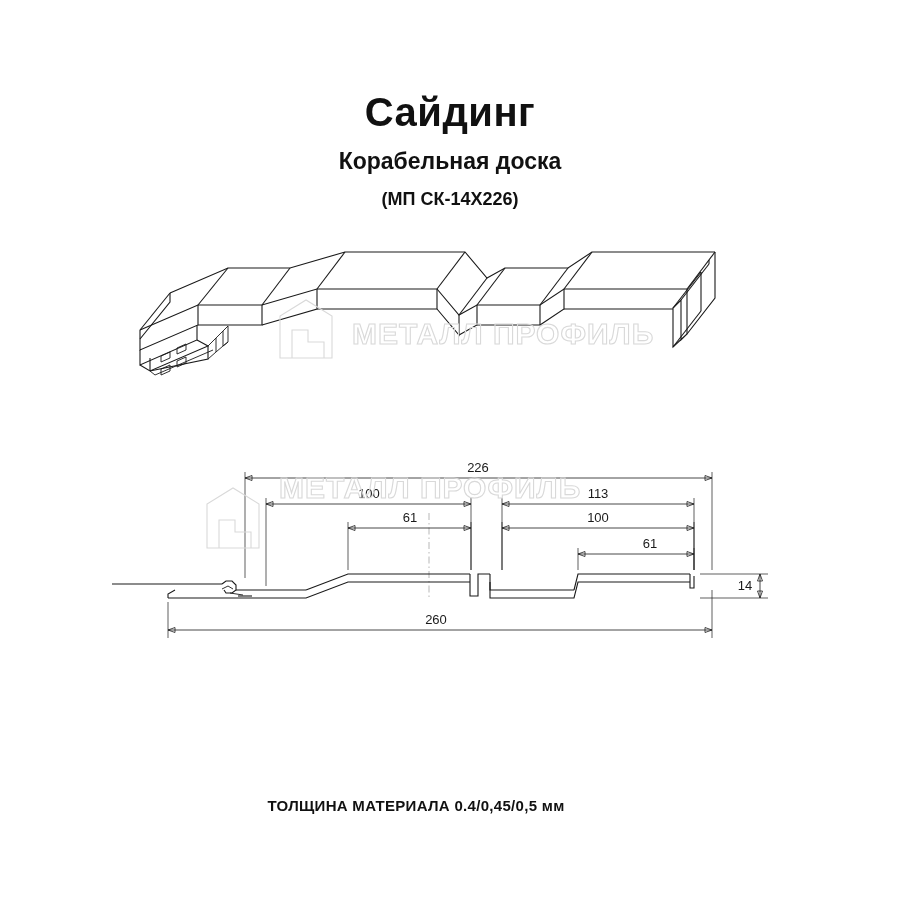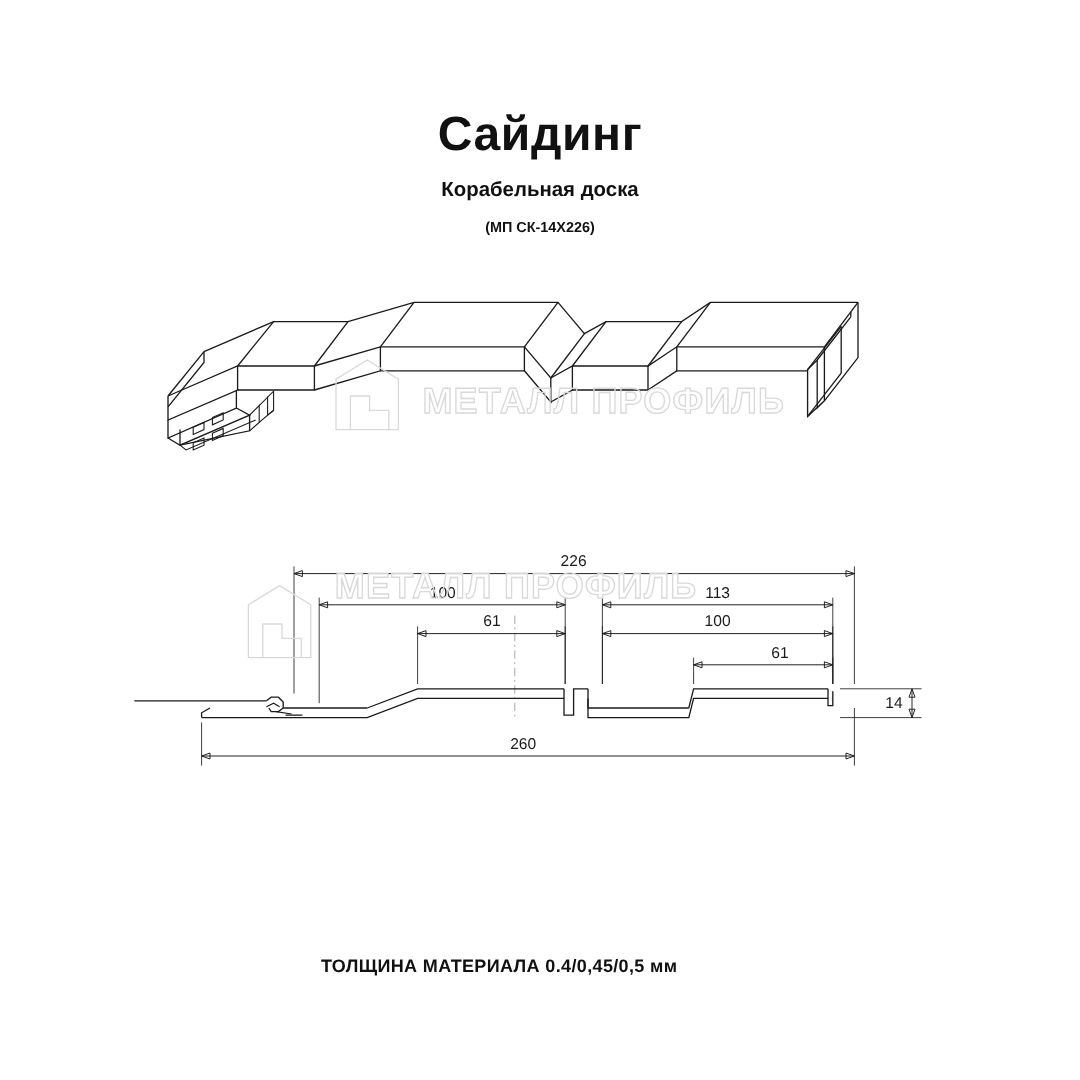--- a/index.html
+++ b/index.html
@@ -33,27 +33,27 @@
   }
   .title {
     font-size: 40px;
     font-weight: bold;
     letter-spacing: 0.5px;
     line-height: 1.1;
     color: #111;
   }
   .subtitle {
     margin-top: 14px;
-    font-size: 17px;
+    font-size: 23px;
     font-weight: bold;
     color: #111;
   }
   .code {
     margin-top: 14px;
-    font-size: 12px;
+    font-size: 18px;
     font-weight: bold;
     color: #111;
   }
 
   
   .footer {
     position: absolute;
     left: 0;
     top: 797px;
     width: 832px;

